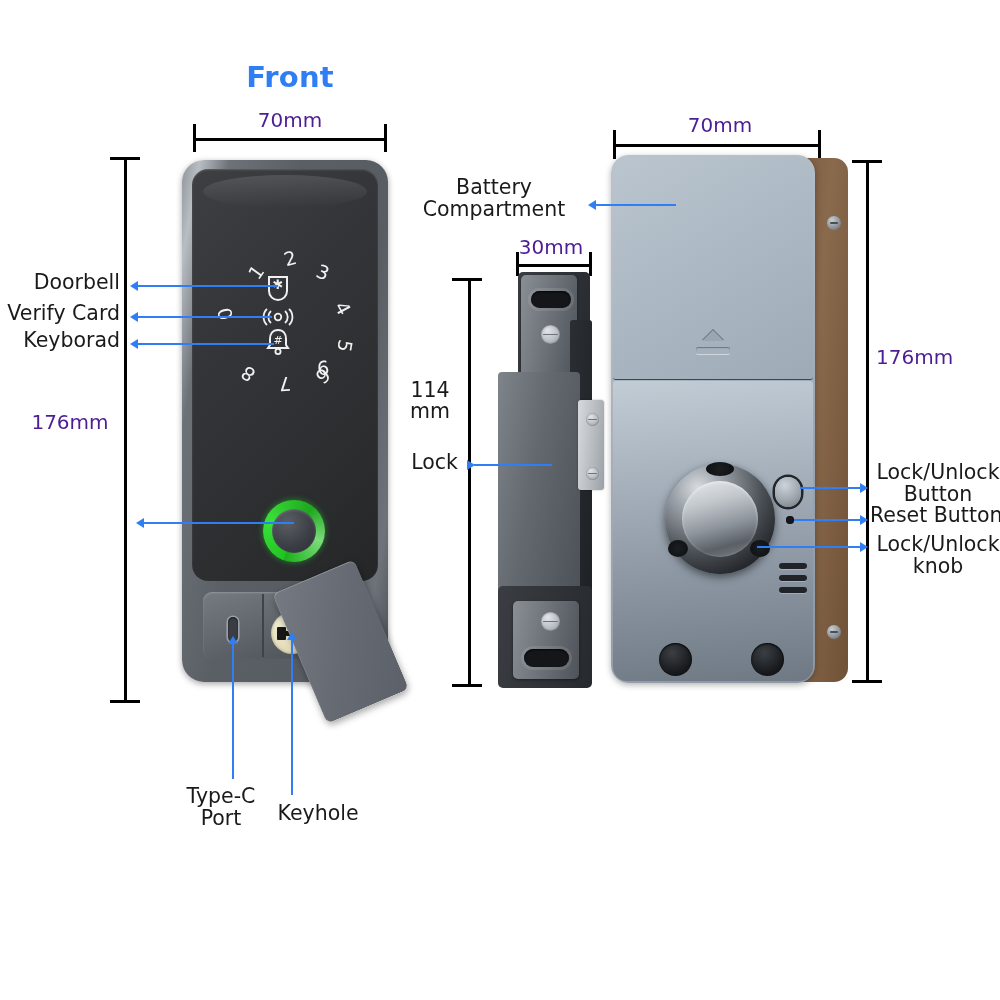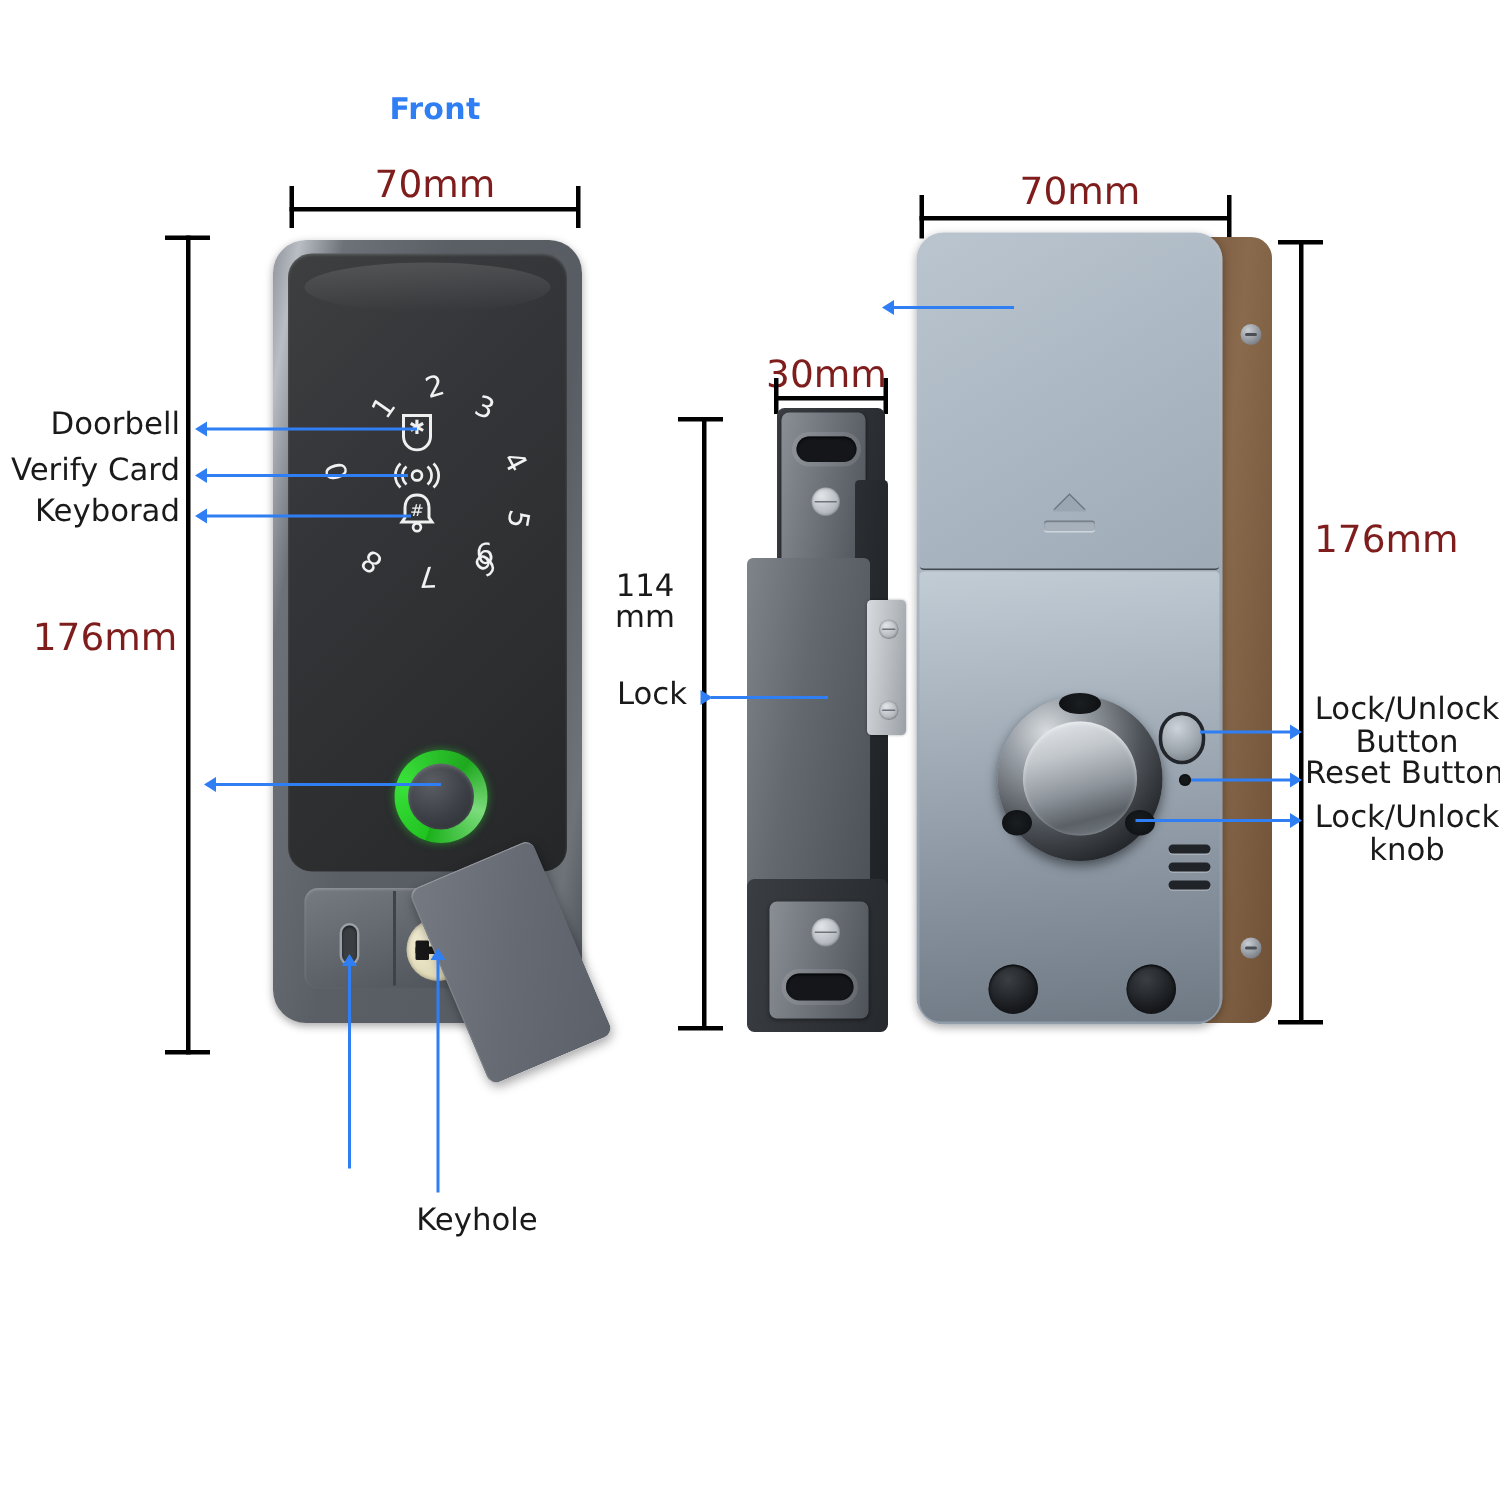--- a/index.html
+++ b/index.html
@@ -9,25 +9,25 @@
     background:#ffffff;
     font-family:"DejaVu Sans","Liberation Sans",sans-serif;
     overflow:hidden;
     position:relative;
   }
   #stage{position:absolute;left:0;top:0;width:1000px;height:1000px;}
   .abs{position:absolute;}
 
   
   .view-title{
-    font-size:20px;color:#2f7ef4;font-weight:600;
+    font-size:29px;color:#2f7ef4;font-weight:600;
     text-align:center;letter-spacing:.2px;white-space:nowrap;
   }
   .dim-label{
-    font-size:25px;color:#7f1d1d;text-align:center;white-space:nowrap;
+    font-size:20px;color:#4c1d95;text-align:center;white-space:nowrap;
     font-weight:500;
   }
   .callout{
     font-size:20.5px;color:#1a1a1a;line-height:1.05;white-space:pre-line;
     font-weight:500;
   }
   .callout.r{text-align:right;}
   .callout.l{text-align:left;}
   .callout.c{text-align:center;}
 
@@ -307,20 +307,22 @@
   <div class="abs arrow arrow-l" style="left:130px;top:312px;"></div>
   <div class="abs lead" style="left:138px;top:316px;width:134px;"></div>
 
   <div class="abs callout r" style="left:0px;top:330px;width:120px;">Keyborad</div>
   <div class="abs arrow arrow-l" style="left:130px;top:339px;"></div>
   <div class="abs lead" style="left:138px;top:343px;width:136px;"></div>
 
   <div class="abs arrow arrow-l" style="left:136px;top:518px;"></div>
   <div class="abs lead" style="left:144px;top:522px;width:150px;"></div>
 
+  <div class="abs callout c" style="left:165px;top:786px;width:112px;">Type-C
+Port</div>
   <div class="abs lead-v" style="left:232px;top:641px;height:138px;"></div>
   <div class="abs arrow arrow-u" style="left:228px;top:636px;"></div>
 
   <div class="abs callout c" style="left:268px;top:803px;width:100px;">Keyhole</div>
   <div class="abs lead-v" style="left:291px;top:637px;height:158px;"></div>
   <div class="abs arrow arrow-u" style="left:287px;top:632px;"></div>
 
   <div class="abs dim-label" style="left:505px;top:235px;width:92px;">30mm</div>
   <div class="abs rule-h" style="left:516px;top:264px;width:75px;"></div>
   <div class="abs tick-v" style="left:516px;top:252px;height:24px;"></div>
@@ -385,20 +387,22 @@
 
   <div class="abs reset-dot" style="left:786px;top:516px;width:8px;height:8px;"></div>
 
   <div class="abs grille" style="left:779px;top:563px;width:28px;"></div>
   <div class="abs grille" style="left:779px;top:575px;width:28px;"></div>
   <div class="abs grille" style="left:779px;top:587px;width:28px;"></div>
 
   <div class="abs mount-hole" style="left:659px;top:643px;width:33px;height:33px;"></div>
   <div class="abs mount-hole" style="left:751px;top:643px;width:33px;height:33px;"></div>
 
+  <div class="abs callout c" style="left:404px;top:177px;width:180px;">Battery
+Compartment</div>
   <div class="abs arrow arrow-l" style="left:588px;top:200px;"></div>
   <div class="abs lead" style="left:596px;top:204px;width:80px;"></div>
 
   <div class="abs callout l" style="left:868px;top:462px;width:140px;text-align:center;">Lock/Unlock
 Button</div>
   <div class="abs lead" style="left:800px;top:487px;width:62px;"></div>
   <div class="abs arrow arrow-r" style="left:860px;top:483px;"></div>
 
   <div class="abs callout l" style="left:870px;top:505px;width:140px;">Reset Button</div>
   <div class="abs lead" style="left:794px;top:519px;width:68px;"></div>

